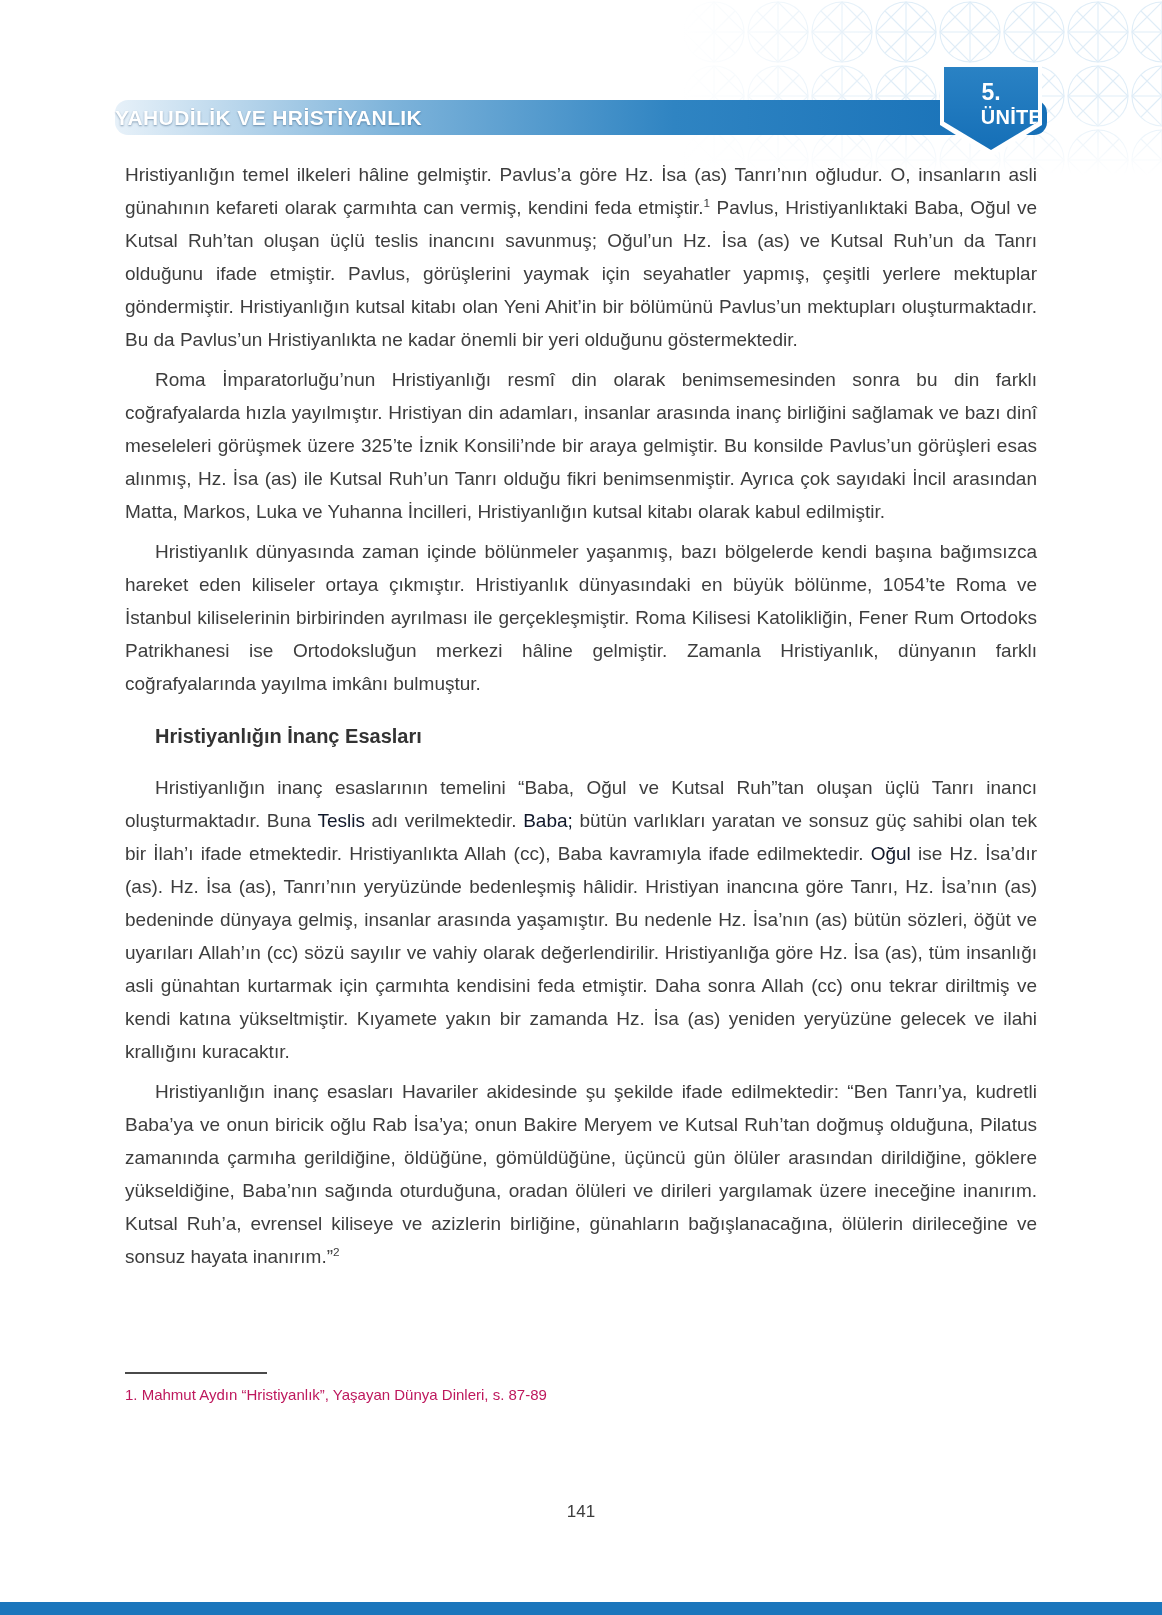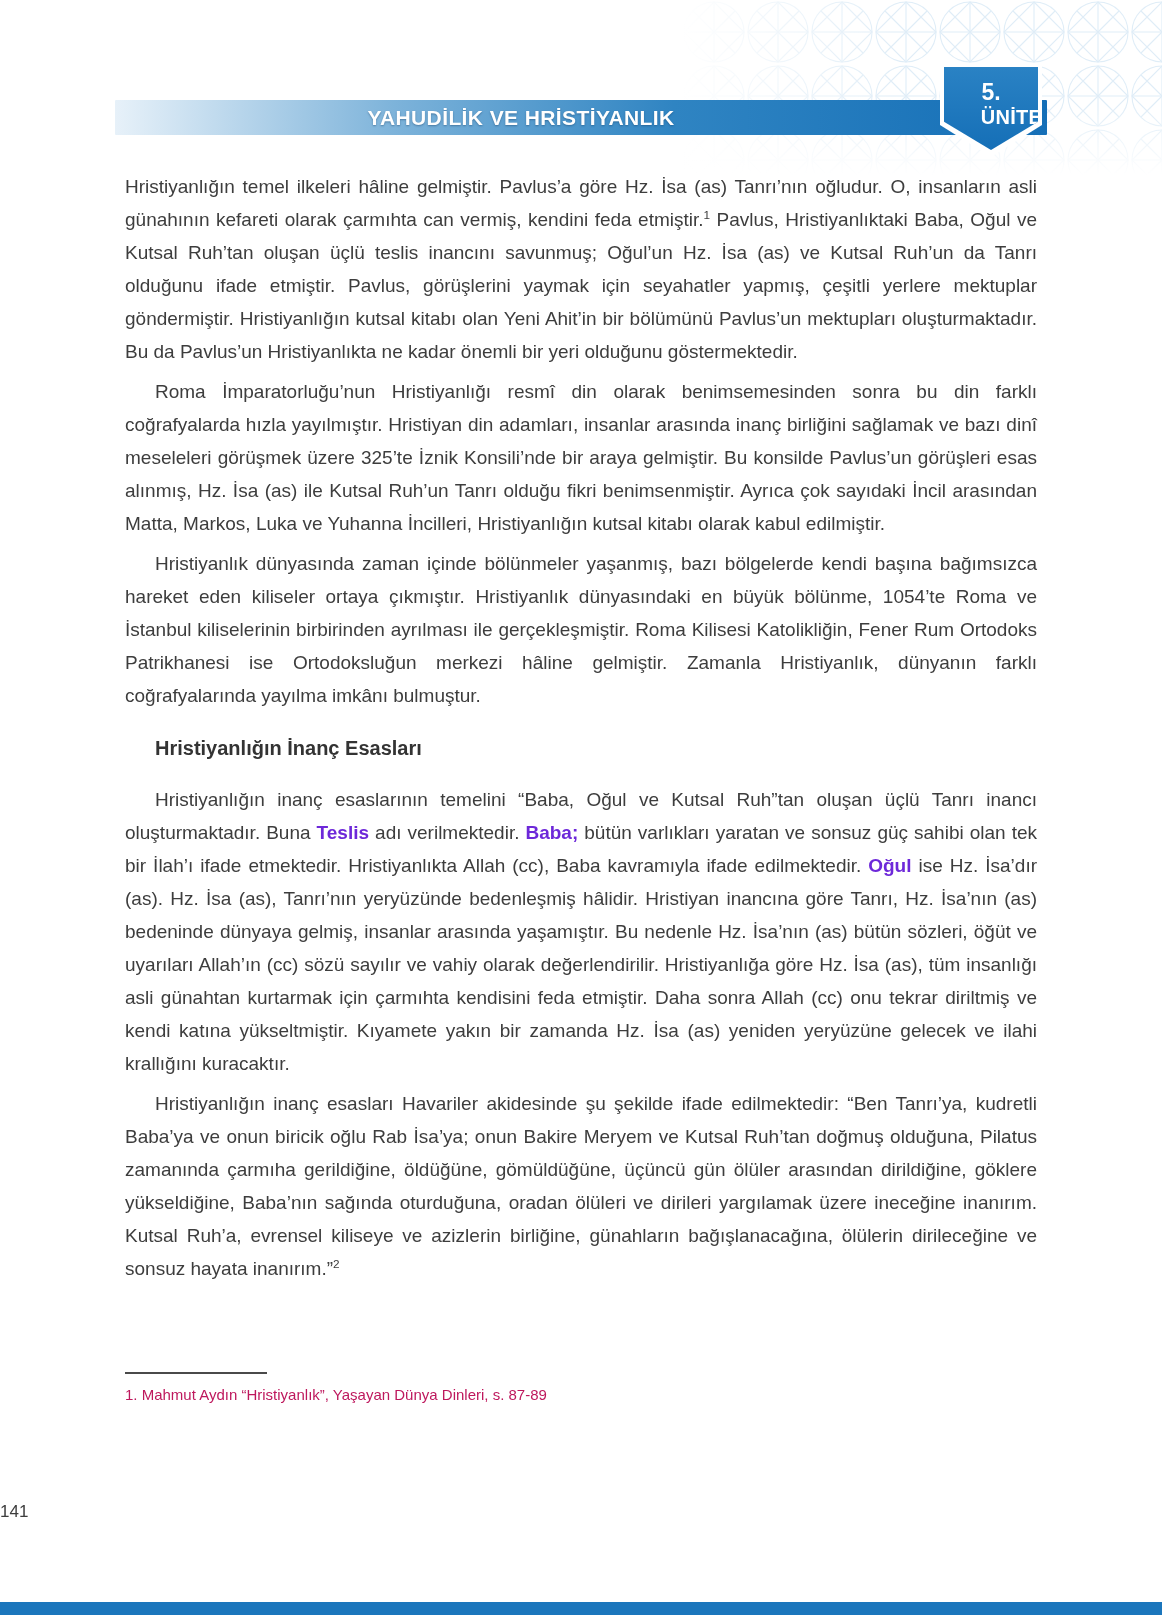--- a/index.html
+++ b/index.html
@@ -31,22 +31,22 @@
   .header-bar {
     position: absolute;
     top: 100px;
     left: 115px;
     right: 115px;
     height: 35px;
     background: linear-gradient(to right, #e7f1f9 0%, #7db3da 30%, #2f84c2 60%, #156fb7 100%);
     z-index: 1;
     display: flex;
     align-items: center;
-    justify-content: center;
-    border-radius: 1px;
+    justify-content: flex-start;
+    border-radius: 13px;
   }
   .header-title {
     color: #ffffff;
     font-weight: bold;
     font-size: 21px;
     letter-spacing: 0.4px;
     padding-right: 120px;
     text-shadow: 0 1px 2px rgba(20,60,100,0.45);
     white-space: nowrap;
   }
@@ -89,22 +89,22 @@
     z-index: 1;
     color: #3d3d3d;
     font-size: 19px;
     line-height: 33px;
     text-align: justify;
   }
   .para {
     margin: 0 0 7px 0;
     text-indent: 30px;
   }
-  .para.no-indent { text-indent: 0; margin-top: 12px; }
-  .b { font-weight: bold; color: #6d28d9; }
+  .para.no-indent { text-indent: 0; }
+  .b { font-weight: normal; color: #0f172a; }
   sup { font-size: 0.62em; line-height: 0; }
 
   .section-heading {
     margin: 20px 0 18px 0;
     padding-left: 30px;
     font-size: 20px;
     font-weight: bold;
     color: #333333;
     text-align: left;
   }
@@ -126,20 +126,21 @@
   .footnote {
     font-size: 15px;
     line-height: 24px;
   }
 
   .page-number {
     position: absolute;
     left: 0;
     right: 0;
     top: 1502px;
+    text-align: center;
     font-size: 17px;
     color: #3d3d3d;
     z-index: 1;
   }
 
   .bottom-bar {
     position: absolute;
     left: 0;
     right: 0;
     bottom: 0;

